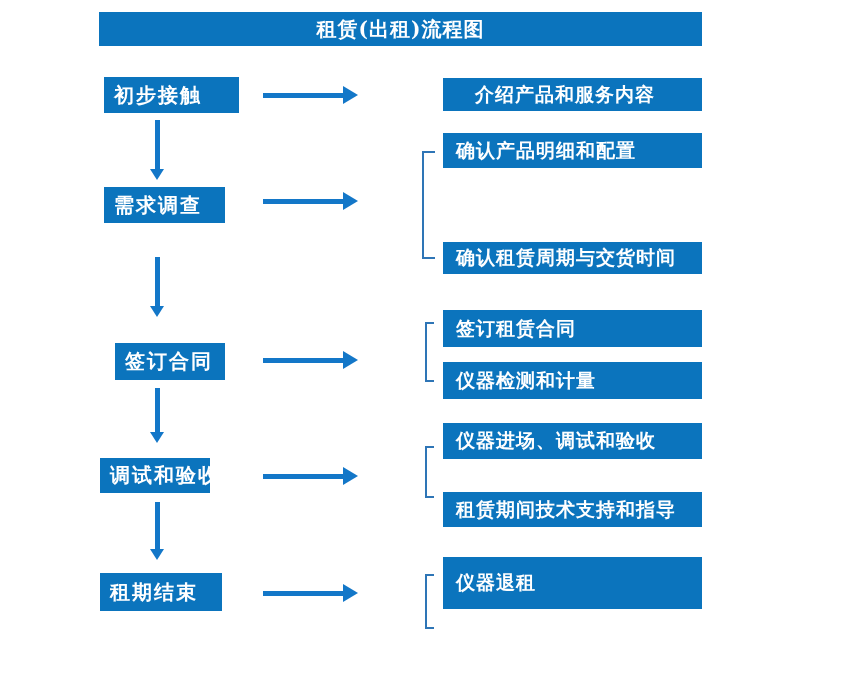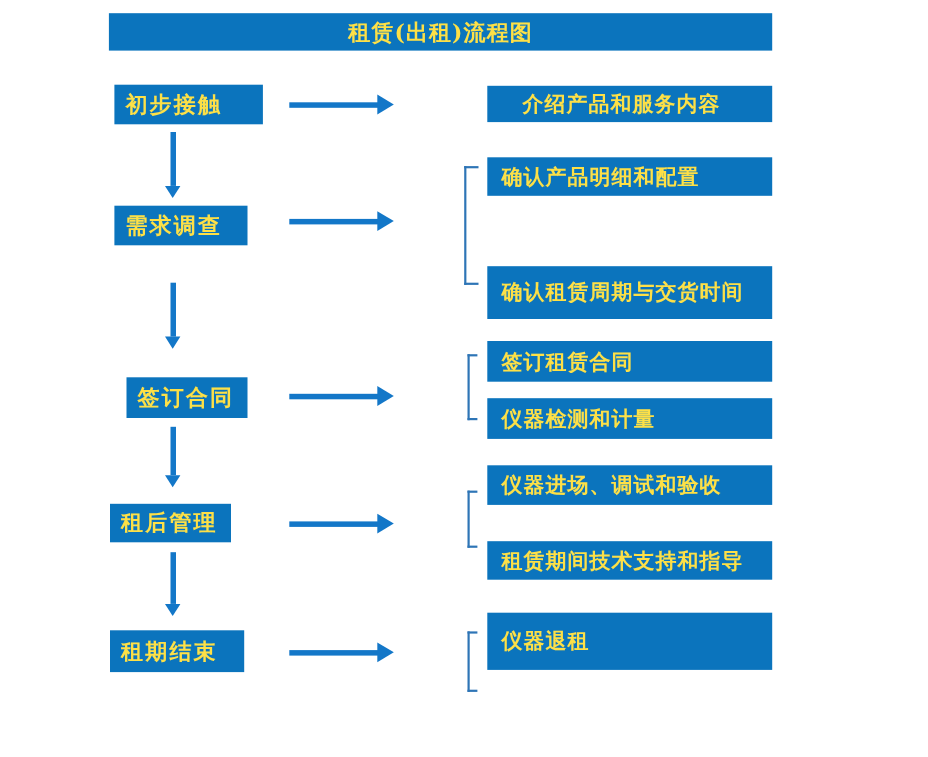--- a/index.html
+++ b/index.html
@@ -2,38 +2,38 @@
 <html><head>
 <meta charset="utf-8">
 <style>
   html,body{margin:0;padding:0;background:#ffffff;}
   *{box-sizing:border-box;}
   .stage{
     position:relative;width:844px;height:688px;background:#ffffff;overflow:hidden;
     font-family:"DejaVu Serif","Liberation Serif",serif;font-weight:bold;
   }
   .box{
-    position:absolute;background:#0b74bd;color:#fde047;
+    position:absolute;background:#0b74bd;color:#ffffff;
     display:flex;align-items:center;white-space:nowrap;
   }
   .titlebar{
     left:99px;top:12px;width:603px;height:34px;
     justify-content:center;font-size:20px;letter-spacing:1px;
   }
   .step{font-size:20px;letter-spacing:2px;padding-left:10px;}
   .l1{left:104px;top:77px;width:135px;height:36px;}
   .l2{left:104px;top:187px;width:121px;height:36px;}
   .l3{left:103px;top:343px;width:110px;height:37px;margin-left:12px;}
   .l4{left:100px;top:458px;width:110px;height:35px;}
   .l5{left:100px;top:573px;width:122px;height:38px;}
   .detail{left:443px;width:259px;font-size:19px;letter-spacing:1px;padding-left:13px;}
   .r1{top:78px;height:33px;padding-left:32px;}
-  .r2{top:143px;height:35px;}
+  .r2{top:133px;height:35px;}
   .r3{top:186px;height:37px;}
-  .r4{top:242px;height:48px;}
+  .r4{top:242px;height:32px;}
   .r5{top:310px;height:37px;}
   .r6{top:362px;height:37px;}
   .r7{top:423px;height:36px;}
   .r8{top:492px;height:35px;}
   .r9{top:557px;height:52px;}
   .r10{top:608px;height:38px;}
   
   .harrow{position:absolute;left:263px;width:95px;height:18px;}
   .harrow .shaft{position:absolute;left:0;top:7px;width:81px;height:5px;background:#1377c8;}
   .harrow .head{
@@ -67,21 +67,21 @@
 </head>
 <body>
 
 <div class="stage">
 
   <div class="box titlebar">租赁(出租)流程图</div>
 
   <div class="box step l1">初步接触</div>
   <div class="box step l2">需求调查</div>
   <div class="box step l3">签订合同</div>
-  <div class="box step l4">租后管理</div>
+  <div class="box step l4">调试和验收</div>
   <div class="box step l5">租期结束</div>
 
   <div class="darrow d1">
     <div class="vshaft"></div>
     <div class="vhead"></div>
   </div>
   <div class="darrow d2">
     <div class="vshaft"></div>
     <div class="vhead"></div>
   </div>

